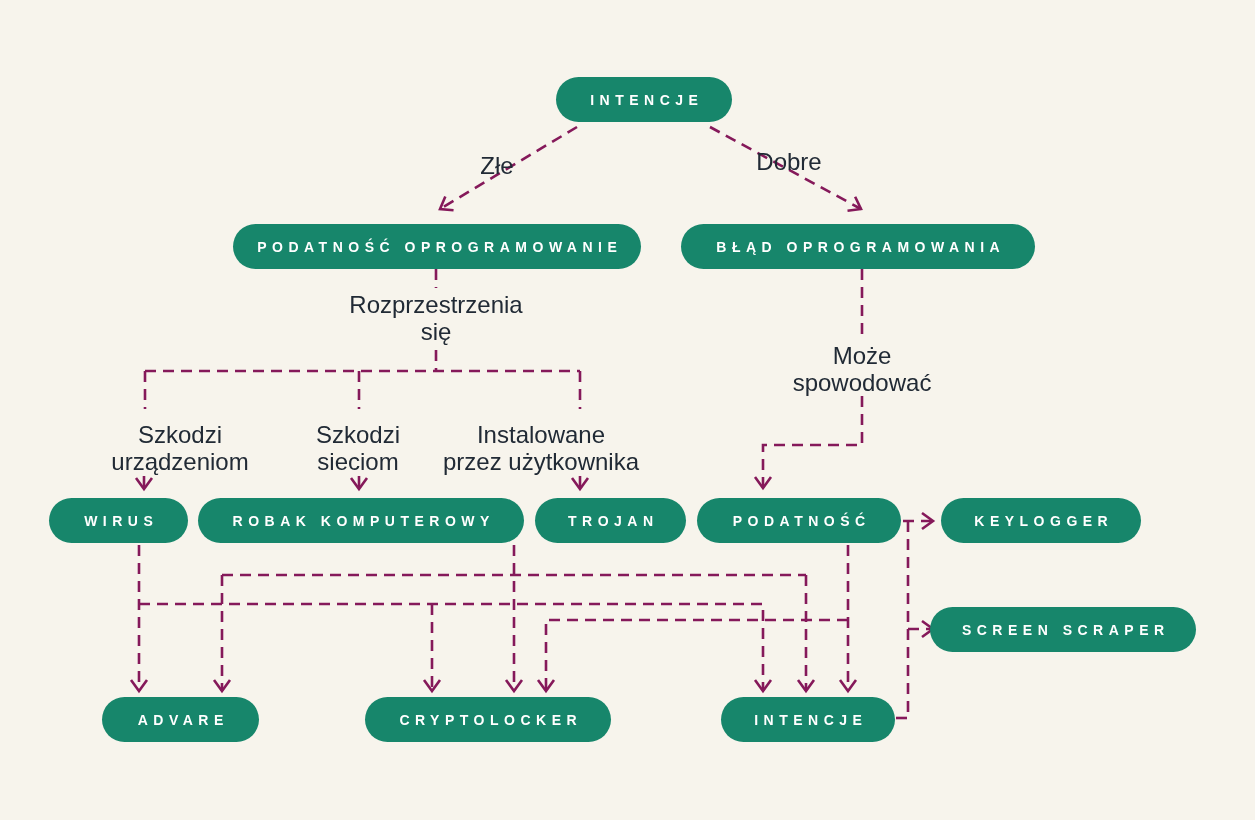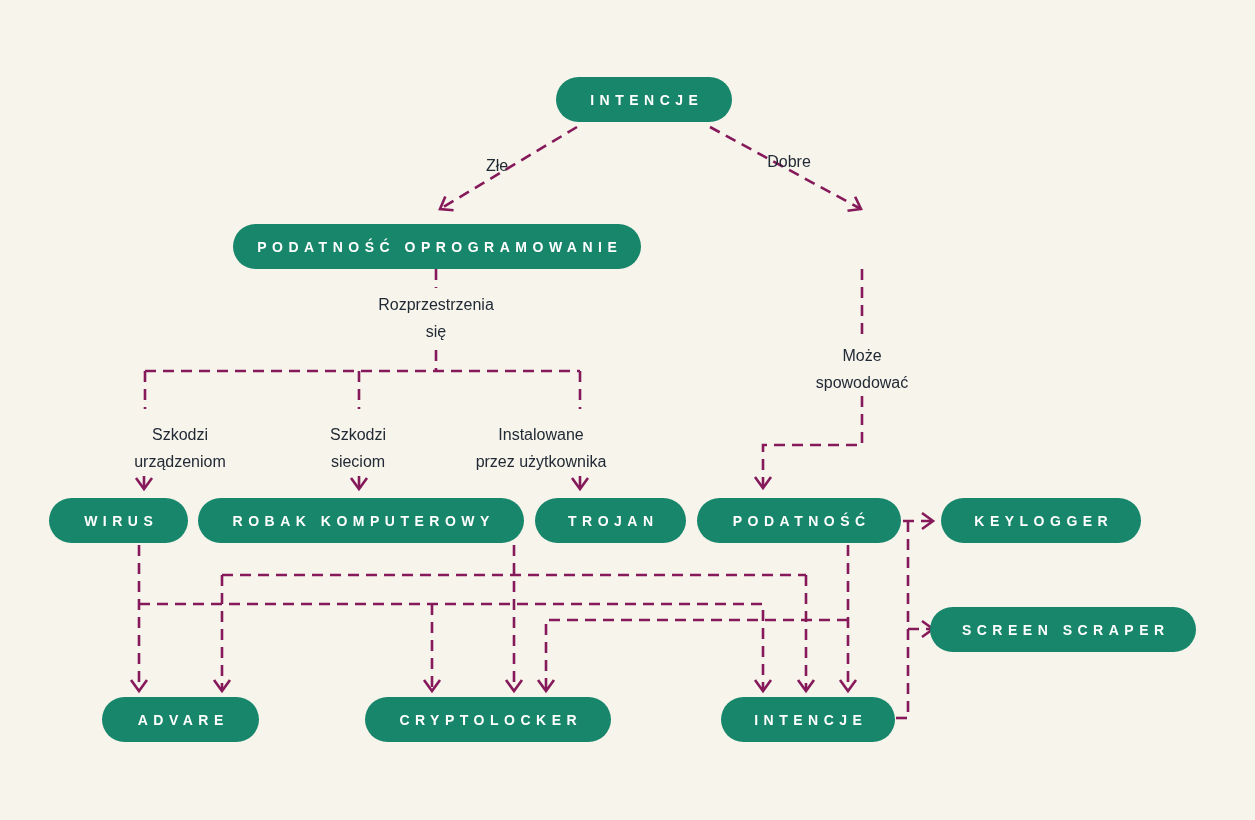--- a/index.html
+++ b/index.html
@@ -18,21 +18,21 @@
     background:var(--node,#17866B);
     border-radius:24px;
     display:flex;align-items:center;justify-content:center;
     color:var(--nodetext,#FFFFFF);
     font-size:14px;font-weight:700;letter-spacing:5.5px;text-indent:5.5px;
     white-space:nowrap;
   }
   .lbl{
     position:absolute;transform:translate(-50%,-50%);
     color:var(--ink,#212A35);
-    font-size:16px;line-height:27px;text-align:center;white-space:nowrap;
+    font-size:24px;line-height:27px;text-align:center;white-space:nowrap;
   }
 </style>
 </head>
 <body>
 
 <div class="canvas">
 
   <svg id="edges" width="1255" height="820" viewBox="0 0 1255 820">
     <defs>
       <marker id="arw" markerUnits="userSpaceOnUse" markerWidth="30" markerHeight="30" refX="0" refY="0" orient="auto" style="overflow:visible">
@@ -69,20 +69,21 @@
     <path d="M848 620 L546 620 L546 691" marker-end="url(#arw)"></path>
 
     <path d="M903 521 L933 521" marker-end="url(#arw)"></path>
     <path d="M908 521 L908 718"></path>
     <path d="M908 629 L933 629" marker-end="url(#arw)"></path>
     <path d="M896 718 L908 718"></path>
   </svg>
 
   <div class="node" style="left:556px;top:77px;width:176px">INTENCJE</div>
   <div class="node" style="left:233px;top:224px;width:408px">PODATNOŚĆ OPROGRAMOWANIE</div>
+  <div class="node" style="left:681px;top:224px;width:354px">BŁĄD OPROGRAMOWANIA</div>
   <div class="node" style="left:49px;top:498px;width:139px">WIRUS</div>
   <div class="node" style="left:198px;top:498px;width:326px">ROBAK KOMPUTEROWY</div>
   <div class="node" style="left:535px;top:498px;width:151px">TROJAN</div>
   <div class="node" style="left:697px;top:498px;width:204px">PODATNOŚĆ</div>
   <div class="node" style="left:941px;top:498px;width:200px">KEYLOGGER</div>
   <div class="node" style="left:930px;top:607px;width:266px">SCREEN SCRAPER</div>
   <div class="node" style="left:102px;top:697px;width:157px">ADVARE</div>
   <div class="node" style="left:365px;top:697px;width:246px">CRYPTOLOCKER</div>
   <div class="node" style="left:721px;top:697px;width:174px">INTENCJE</div>
 

